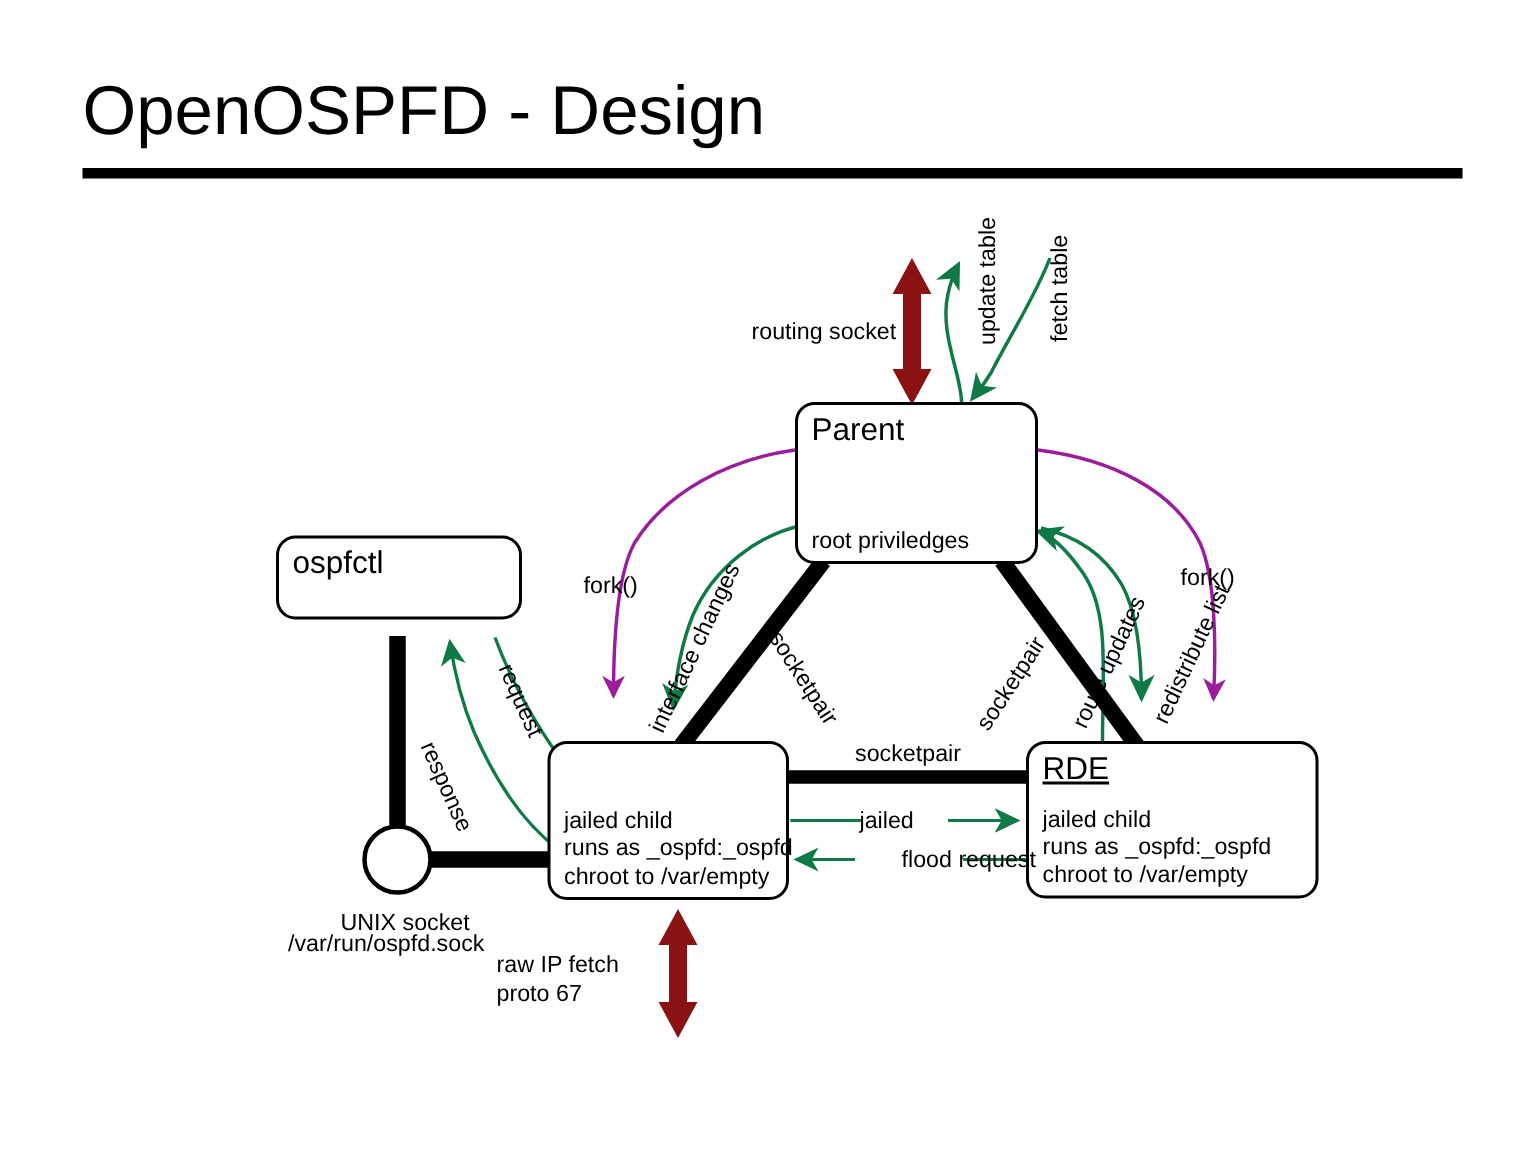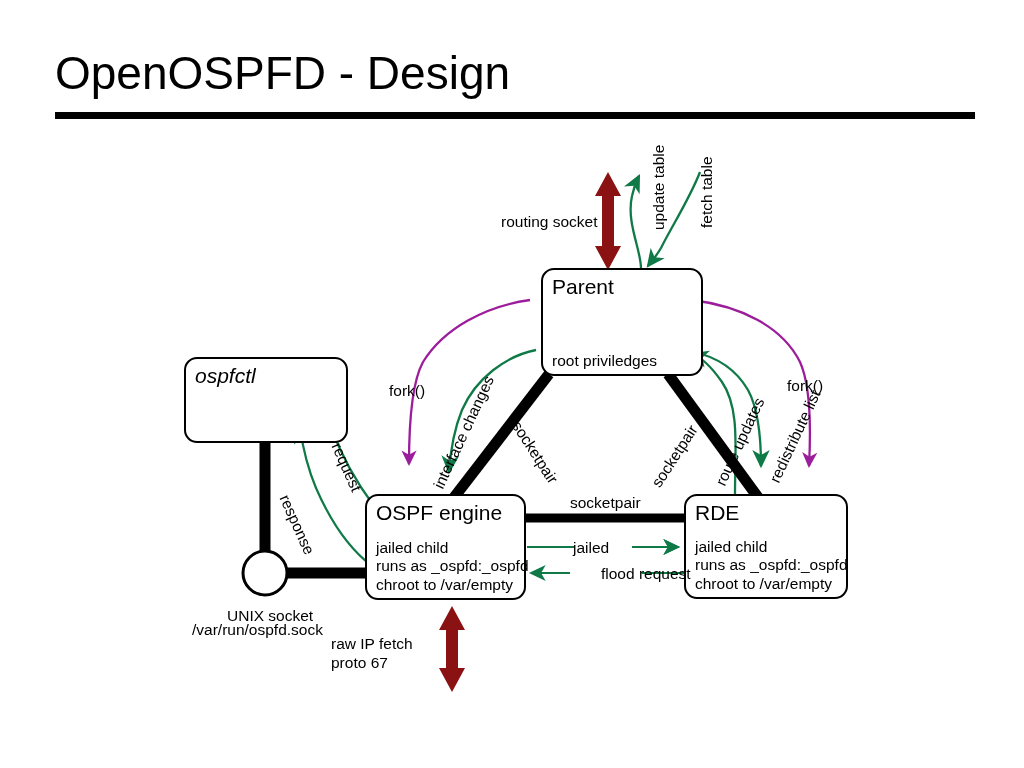--- a/index.html
+++ b/index.html
@@ -67,24 +67,24 @@
     white-space: nowrap;
   }
   .node-lines {
     position: absolute;
     left: 9px;
     bottom: 4px;
     font-size: 15.5px;
     line-height: 18.5px;
     white-space: nowrap;
   }
-  #box-parent  { left: 530px; top: 268px; width: 162px; height: 108px; margin-left: 11px; }
-  #box-ospfctl { left: 184px; top: 357px; width: 164px; height:  86px; font-style: italic; }
+  #box-parent  { left: 530px; top: 268px; width: 162px; height: 108px; }
+  #box-ospfctl { left: 184px; top: 357px; width: 164px; height:  56px; }
   #box-engine  { left: 365px; top: 494px; width: 161px; height: 106px; }
-  #box-rde     { left: 684px; top: 494px; width: 164px; height: 105px; }
+  #box-rde     { left: 684px; top: 494px; width: 195px; height: 105px; text-decoration: underline; }
 
   
   .lbl {
     position: absolute;
     font-size: 15.5px;
     line-height: 18.5px;
     white-space: nowrap;
     color: #000;
   }
   .lbl.rot90ccw  { transform-origin: 0 0; transform: rotate(-90deg); }
@@ -166,21 +166,20 @@
     <div class="node-lines">
       <div>root priviledges</div>
     </div>
   </div>
 
   <div class="node-box" id="box-ospfctl">
     <div class="node-title">ospfctl</div>
   </div>
 
   <div class="node-box" id="box-engine">
-    <div class="node-title">OSPF engine</div>
     <div class="node-lines">
       <div>jailed child</div>
       <div>runs as _ospfd:_ospfd</div>
       <div>chroot to /var/empty</div>
     </div>
   </div>
 
   <div class="node-box" id="box-rde">
     <div class="node-title">RDE</div>
     <div class="node-lines">

